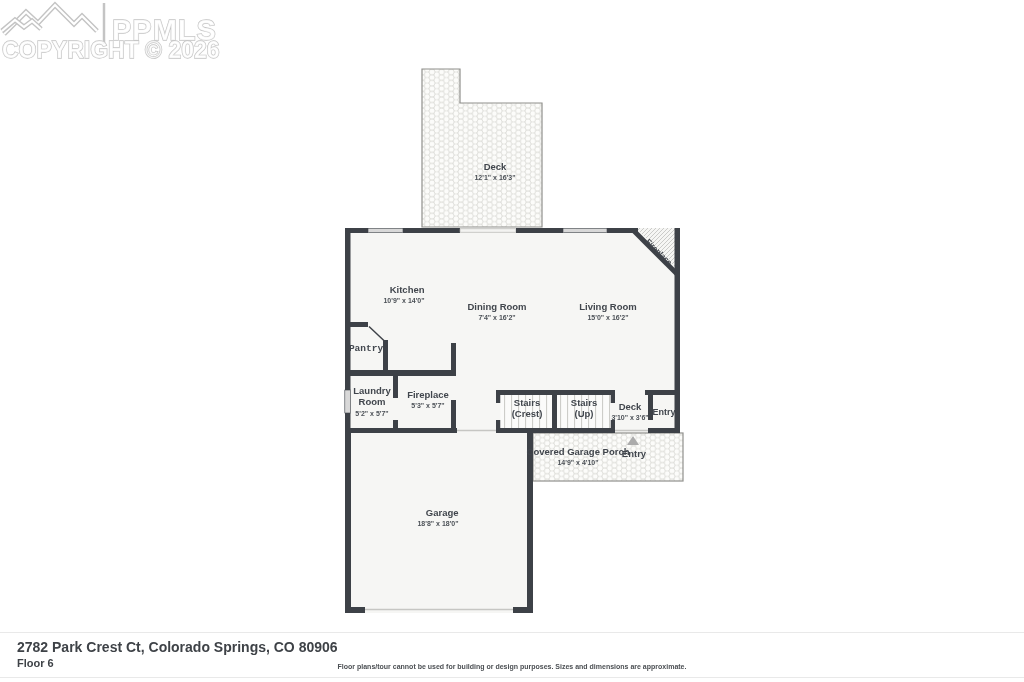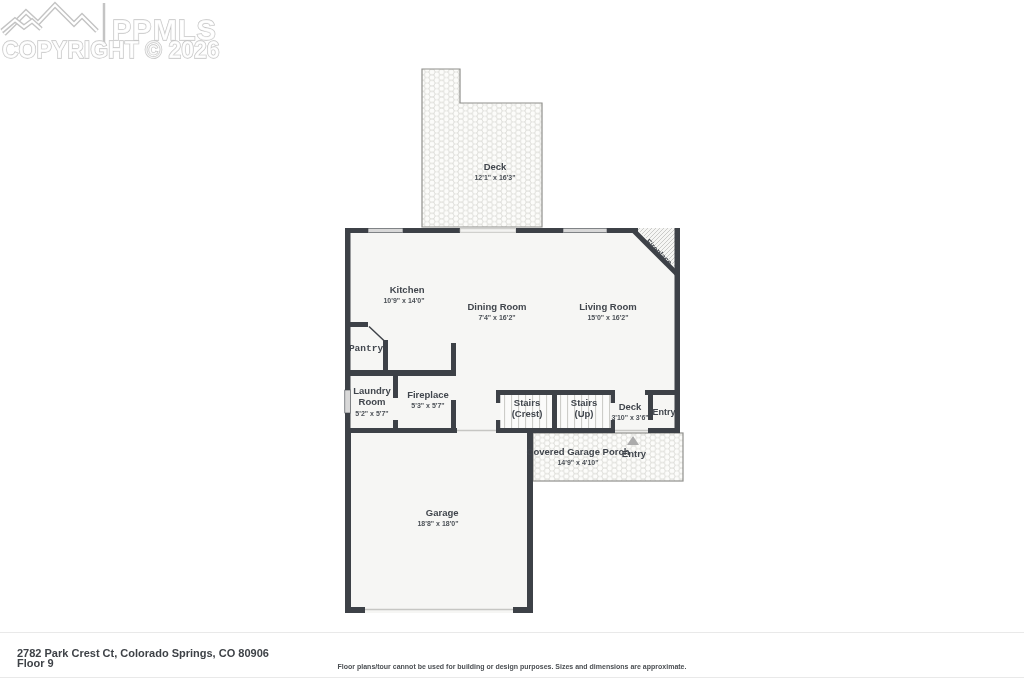--- a/index.html
+++ b/index.html
@@ -32,21 +32,21 @@
   }
   .room-label .nm { display:block; font-size:9.5px; font-weight:bold; }
   .room-label .dm { display:block; font-size:7px; font-weight:600; margin-top:1px; color:#4c5157; }
   .room-label.small .nm { font-size:9px; }
   .wrap .nm { white-space:normal; width:42px; margin:2px auto; }
   .fireplace-label {
     position:absolute; transform:translate(-50%,-50%) rotate(45deg);
     font-size:7.5px; font-weight:bold; color:var(--label,#41464d); z-index:3;
   }
   
-  .footer-address { position:absolute; left:17px; top:639px; font-size:11px; font-weight:bold; color:#3e4247;margin-top:8px; }
+  .footer-address { position:absolute; left:17px; top:639px; font-size:14px; font-weight:bold; color:#3e4247; }
   .footer-floor   { position:absolute; left:17px; top:657px; font-size:11px; font-weight:bold; color:#3e4247; }
   .footer-disclaimer { position:absolute; left:50%; transform:translateX(-50%); top:663px; font-size:7px; font-weight:bold; color:#4b4f53; }
   .hr { position:absolute; left:0; width:1024px; height:1px; background:#e9e9e9; }
   .hr.top { top:632px; } .hr.bot { top:677px; }
 </style>
 </head>
 <body>
 
 <svg id="plan-svg" width="1024" height="682" viewBox="0 0 1024 682">
   <defs>
@@ -217,15 +217,15 @@
 <div class="room-label" style="left:634px; top:454px;">
   <span class="nm">Entry</span>
 </div>
 <div class="room-label" style="left:438px; top:518px;text-align:right;">
   <span class="nm">Garage</span>
   <span class="dm">18'8" x 18'0"</span>
 </div>
 
 <div class="hr top"></div>
 <div class="footer-address">2782 Park Crest Ct, Colorado Springs, CO 80906</div>
-<div class="footer-floor">Floor 9</div>
+<div class="footer-floor">Floor 6</div>
 <div class="footer-disclaimer">Floor plans/tour cannot be used for building or design purposes. Sizes and dimensions are approximate.</div>
 <div class="hr bot"></div>
 
 </body></html>

